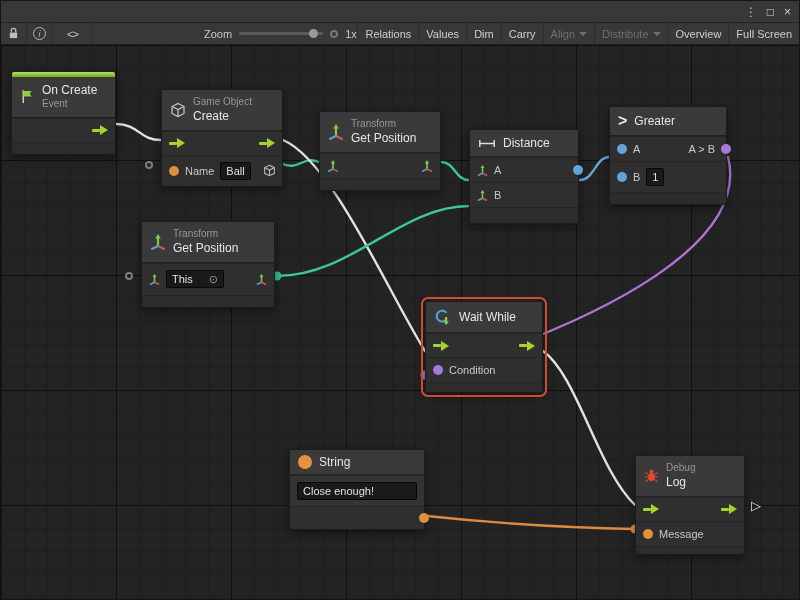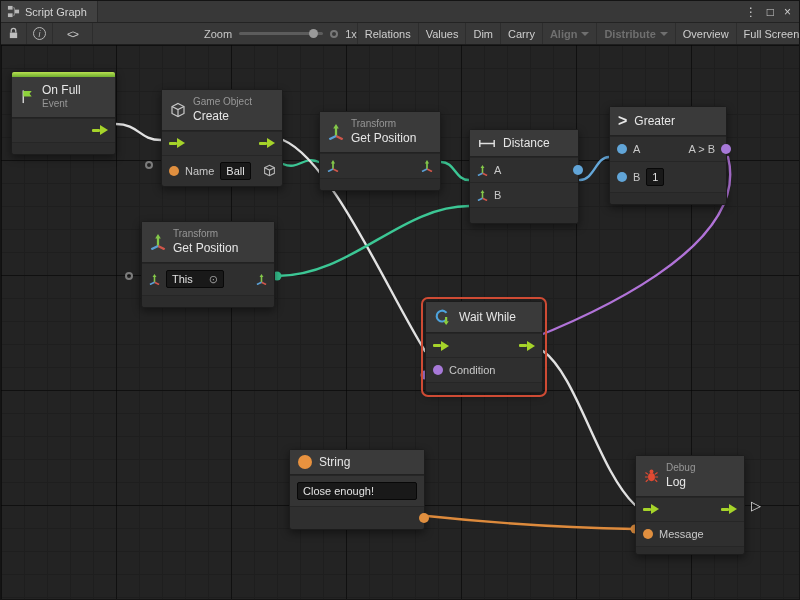--- a/index.html
+++ b/index.html
@@ -21,21 +21,21 @@
   .ticon { display:flex; align-items:center; justify-content:center; width:26px; height:100%; border-right:1px solid #2d2d2d; }
   .info-circ { width:13px; height:13px; border:1px solid #b5b5b5; border-radius:50%; font-size:9px; font-style:italic; display:flex; align-items:center; justify-content:center; color:#b5b5b5; }
   .code-ic { font-size:11px; letter-spacing:-1px; color:#c8c8c8; }
   .graphname { display:flex; align-items:center; gap:5px; margin-left:26px;margin-top:36px; }
   .zoomwrap { display:flex; align-items:center; gap:7px; margin-left:34px; }
   .slider { width:84px; height:3px; background:#5c5c5c; border-radius:2px; position:relative; }
   .slider .handle { position:absolute; right:5px; top:-3px; width:9px; height:9px; background:#9a9a9a; border-radius:50%; }
   .zoom-dot { width:8px; height:8px; border:2px solid #777; border-radius:50%; }
   .tbtns { display:flex; align-items:center; height:100%; margin-left:auto; }
   .tbtn { display:flex; align-items:center; gap:4px; height:100%; padding:0 7px; border-left:1px solid #2d2d2d; color:#cfcfcf; cursor:default; white-space:nowrap; }
-  .tbtn.dim { color:#6f6f6f;font-weight:bold; }
+  .tbtn.dim { color:#6f6f6f; }
   .caret { width:0; height:0; border-left:4px solid transparent; border-right:4px solid transparent; border-top:4px solid #6f6f6f; }
 
   
   .canvas { position:absolute; top:44px; left:0; width:800px; height:556px;
     background-color:#232323;
     background-image:
       linear-gradient(rgba(0,0,0,.45) 1px, transparent 1px),
       linear-gradient(90deg, rgba(0,0,0,.45) 1px, transparent 1px),
       linear-gradient(#1e1e1e 1px, transparent 1px),
       linear-gradient(90deg, #1e1e1e 1px, transparent 1px);
@@ -79,29 +79,20 @@
   .string-circ { width:14px; height:14px; border-radius:50%; background:#e8923f; flex:none; }
   .play-mark { position:absolute; color:#e0e0e0; font-size:13px; z-index:2; }
   svg { flex:none; }
 </style>
 </head>
 <body>
 
 <div class="window">
 
   <div class="titlebar">
-    <div class="tab">
-      <svg width="13" height="13" viewBox="0 0 14 14">
-        <rect x="1" y="1" width="5" height="4" fill="#b8b8b8"></rect>
-        <rect x="8" y="5" width="5" height="4" fill="#b8b8b8"></rect>
-        <rect x="1" y="9" width="5" height="4" fill="#b8b8b8"></rect>
-        <path d="M6 3 H8 M6 11 H8 M8 3 V11" stroke="#8a8a8a" fill="none"></path>
-      </svg>
-      <span>Script Graph</span>
-    </div>
     <div class="spacer"></div>
     <div class="winctl">
       <span>⋮</span>
       <span>□</span>
       <span>×</span>
     </div>
   </div>
 
   <div class="toolbar">
     <div class="tgroup">
@@ -183,21 +174,21 @@
     </svg>
 
     <div class="node" style="left:10px; top:26px; width:105px;">
       <div class="estrip"></div>
       <div class="nhead" style="border-radius:0;">
         <svg width="15" height="15" viewBox="0 0 16 16">
           <path d="M3.5 1.5 V15" stroke="#cfcfcf" stroke-width="1.6"></path>
           <path d="M3.5 2 H12.5 L10.2 5 L12.5 8 H3.5 Z" fill="#8ed23c"></path>
         </svg>
         <div class="tcol">
-          <span class="ntitle">On Full</span>
+          <span class="ntitle">On Create</span>
           <span class="ncat">Event</span>
         </div>
       </div>
       <div class="nrow right">
         <span class="farrow"></span>
       </div>
       <div class="nfoot"></div>
     </div>
 
     <div class="node" style="left:160px; top:44px; width:122px;">

